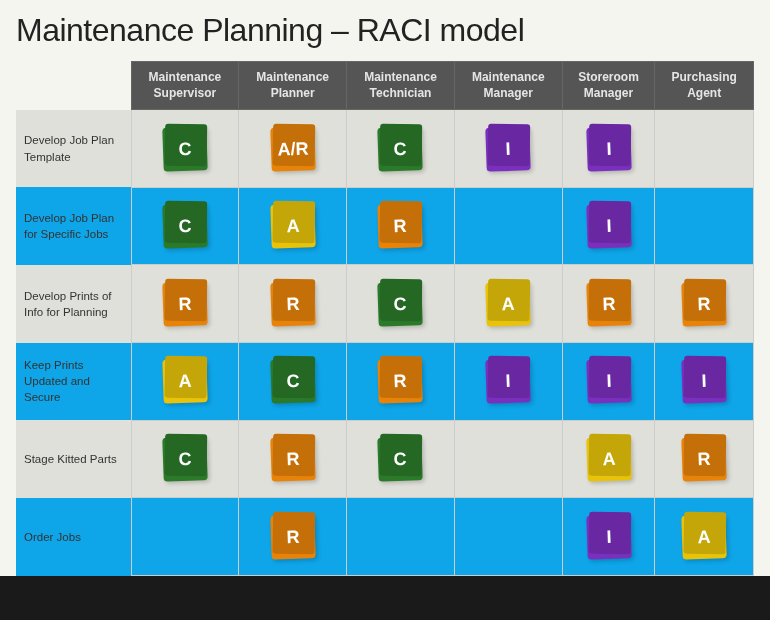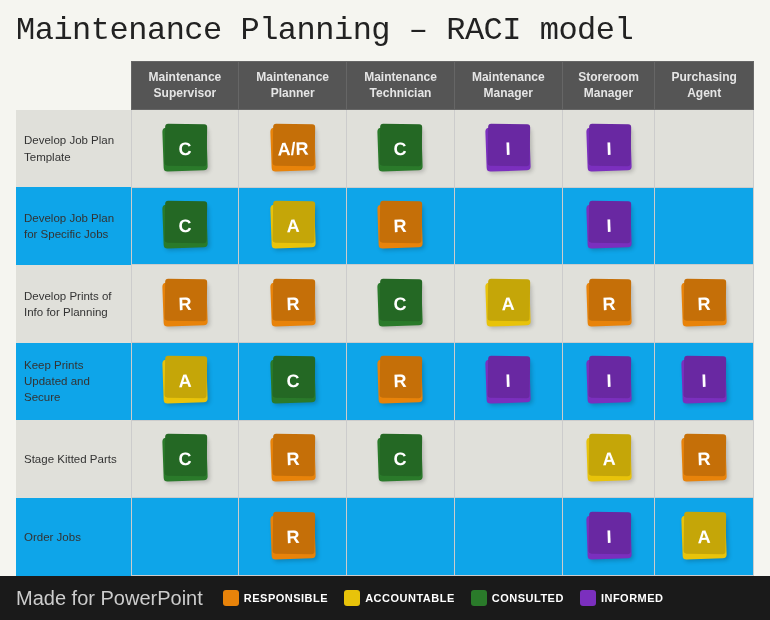--- a/index.html
+++ b/index.html
@@ -19,21 +19,20 @@
       flex-direction: column;
       padding: 12px 16px 0 16px;
     }
 
     .title {
       font-size: 32px;
       font-weight: 300;
       color: #222;
       margin-bottom: 12px;
       letter-spacing: -0.5px;
-      font-family: Liberation Mono, monospace;
     }
 
     .table-wrapper {
       flex: 1;
       display: flex;
       flex-direction: column;
     }
 
     .raci-table {
       width: 100%;
@@ -278,36 +277,14 @@
             <td></td>
             <td></td>
             <td><div class="badge purple">I</div></td>
             <td><div class="badge yellow">A</div></td>
           </tr>
         </tbody>
     </table>
   </div>
 
   <div class="footer">
-    <div class="footer-left">
-      <span class="made-for">Made for PowerPoint</span>
-      <div class="legend" id="legend-container">
-
-      <div class="legend-item">
-            <div class="legend-box orange"></div>
-            <span>RESPONSIBLE</span>
-          </div>
-          <div class="legend-item">
-            <div class="legend-box yellow"></div>
-            <span>ACCOUNTABLE</span>
-          </div>
-          <div class="legend-item">
-            <div class="legend-box green"></div>
-            <span>CONSULTED</span>
-          </div>
-          <div class="legend-item">
-            <div class="legend-box purple"></div>
-            <span>INFORMED</span>
-          </div>
-        </div>
-    </div>
   </div>
 </div>
 
 </body></html>

